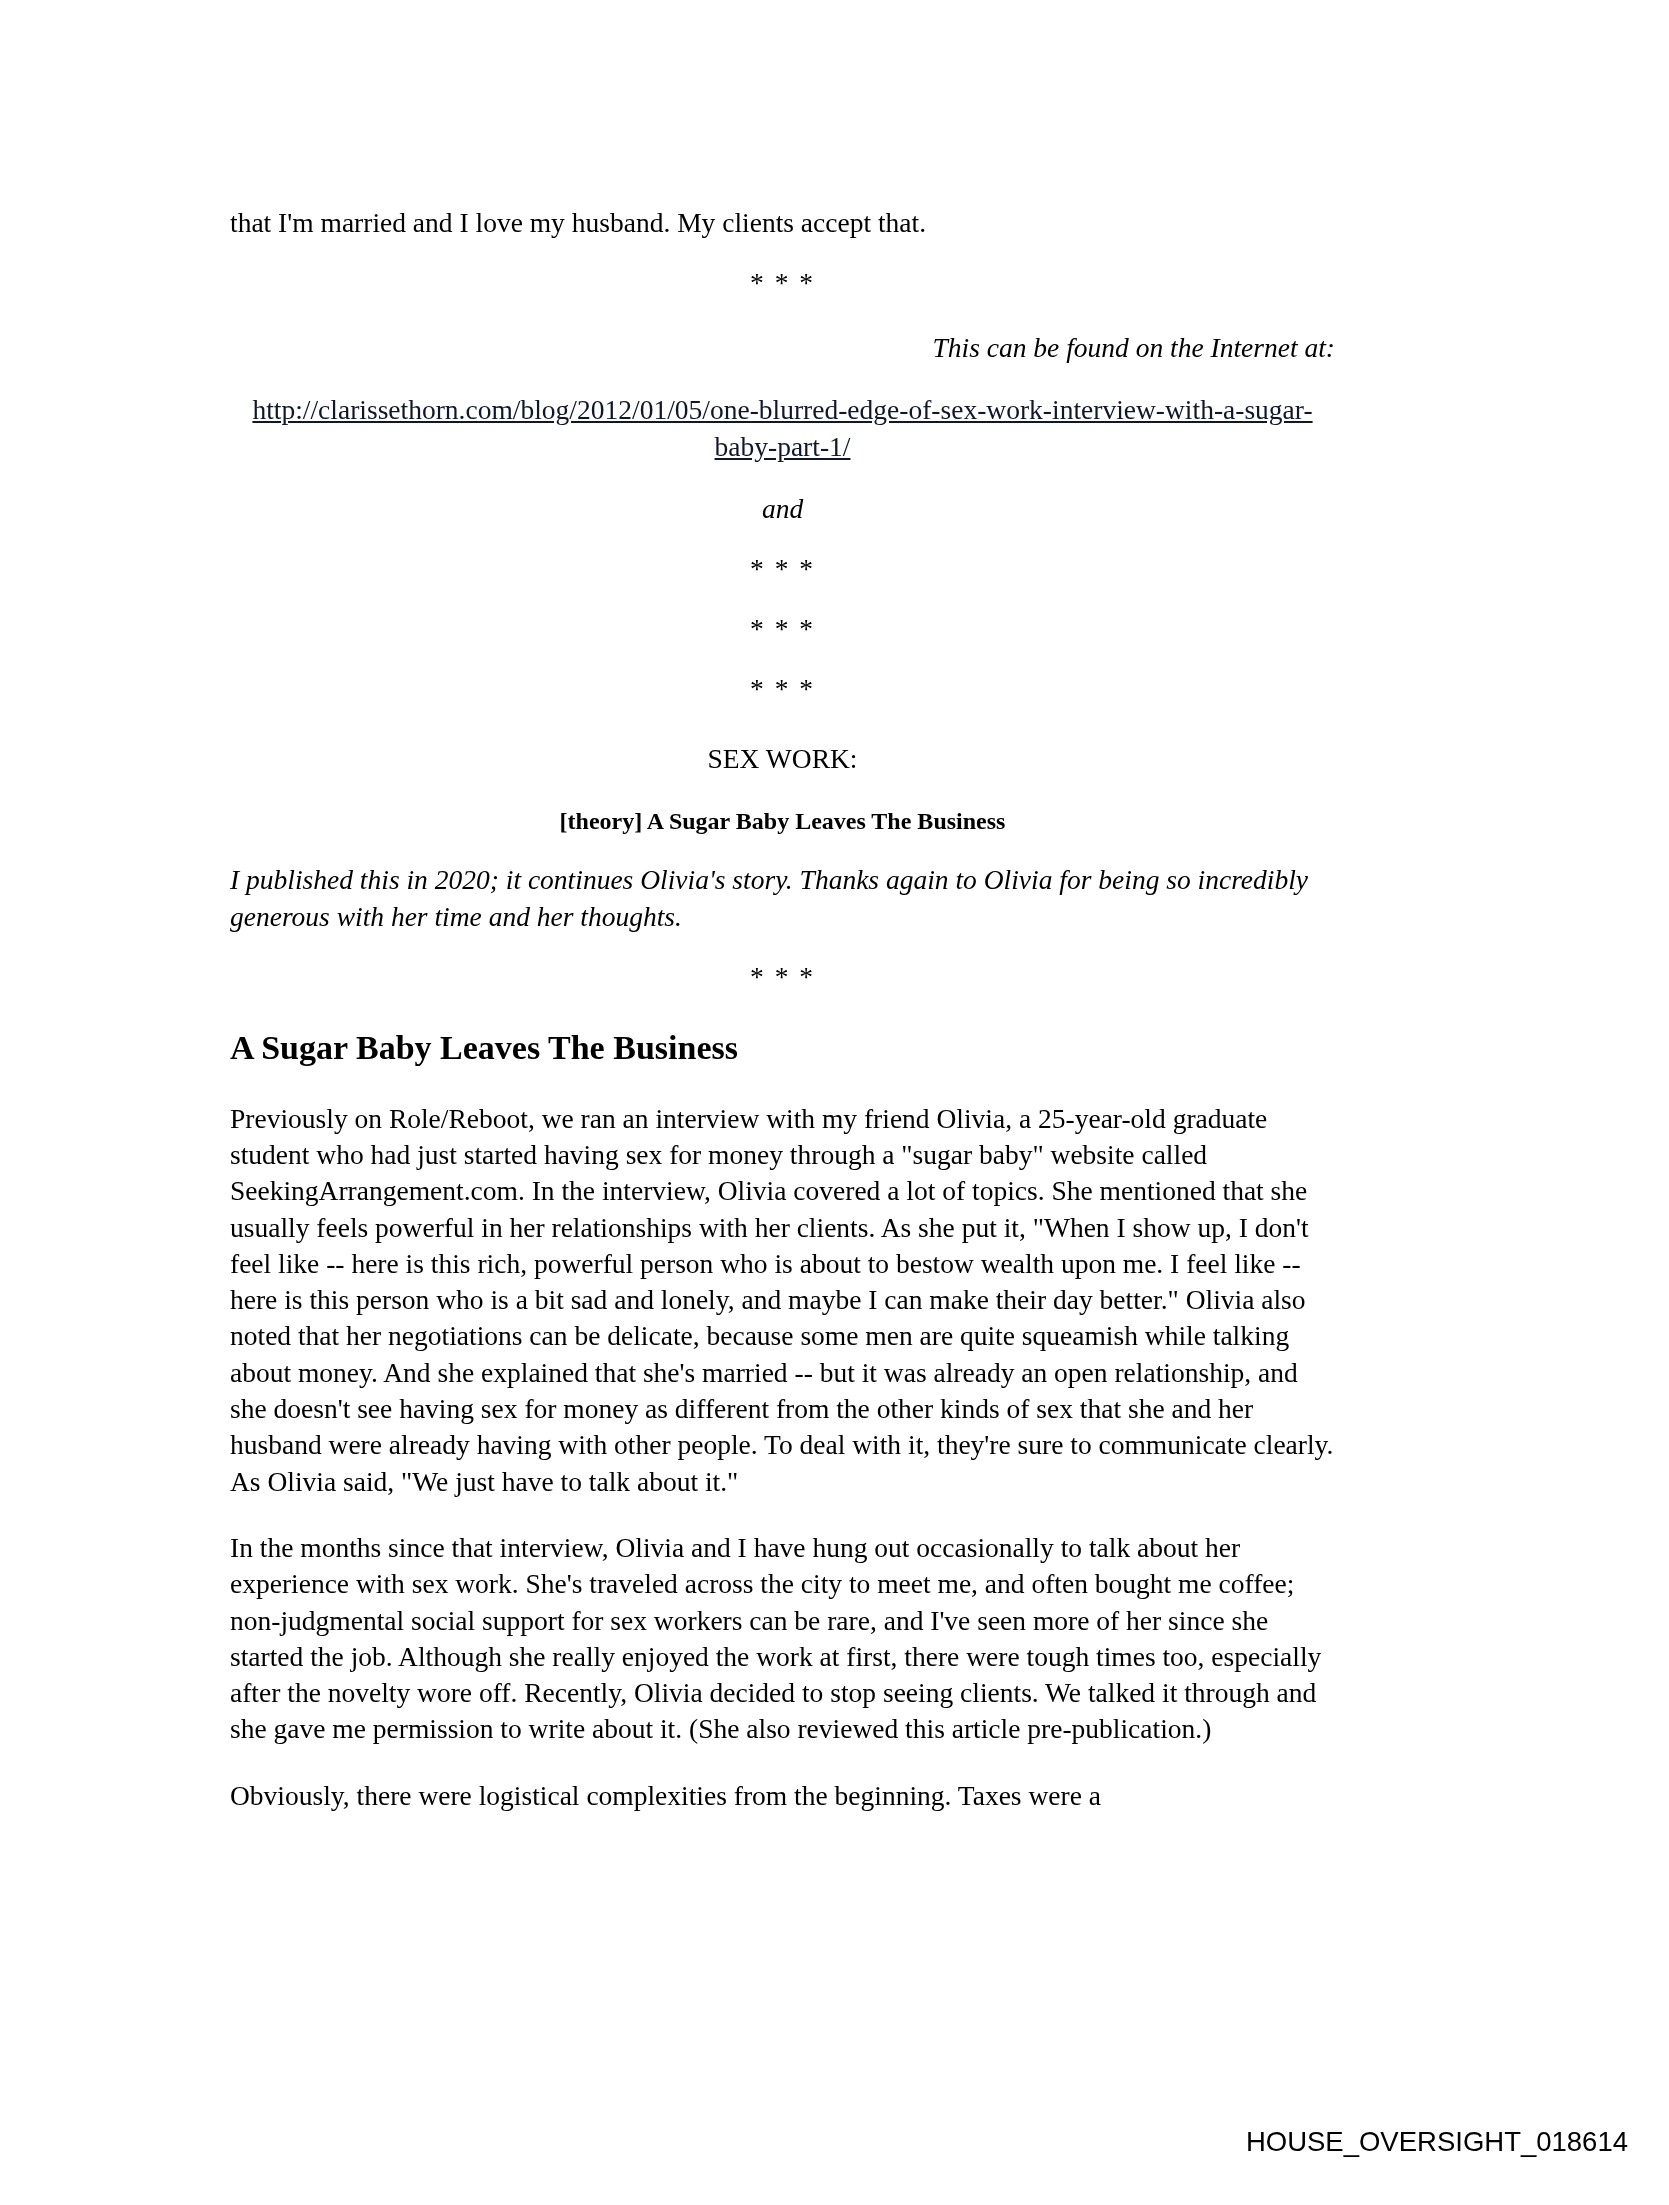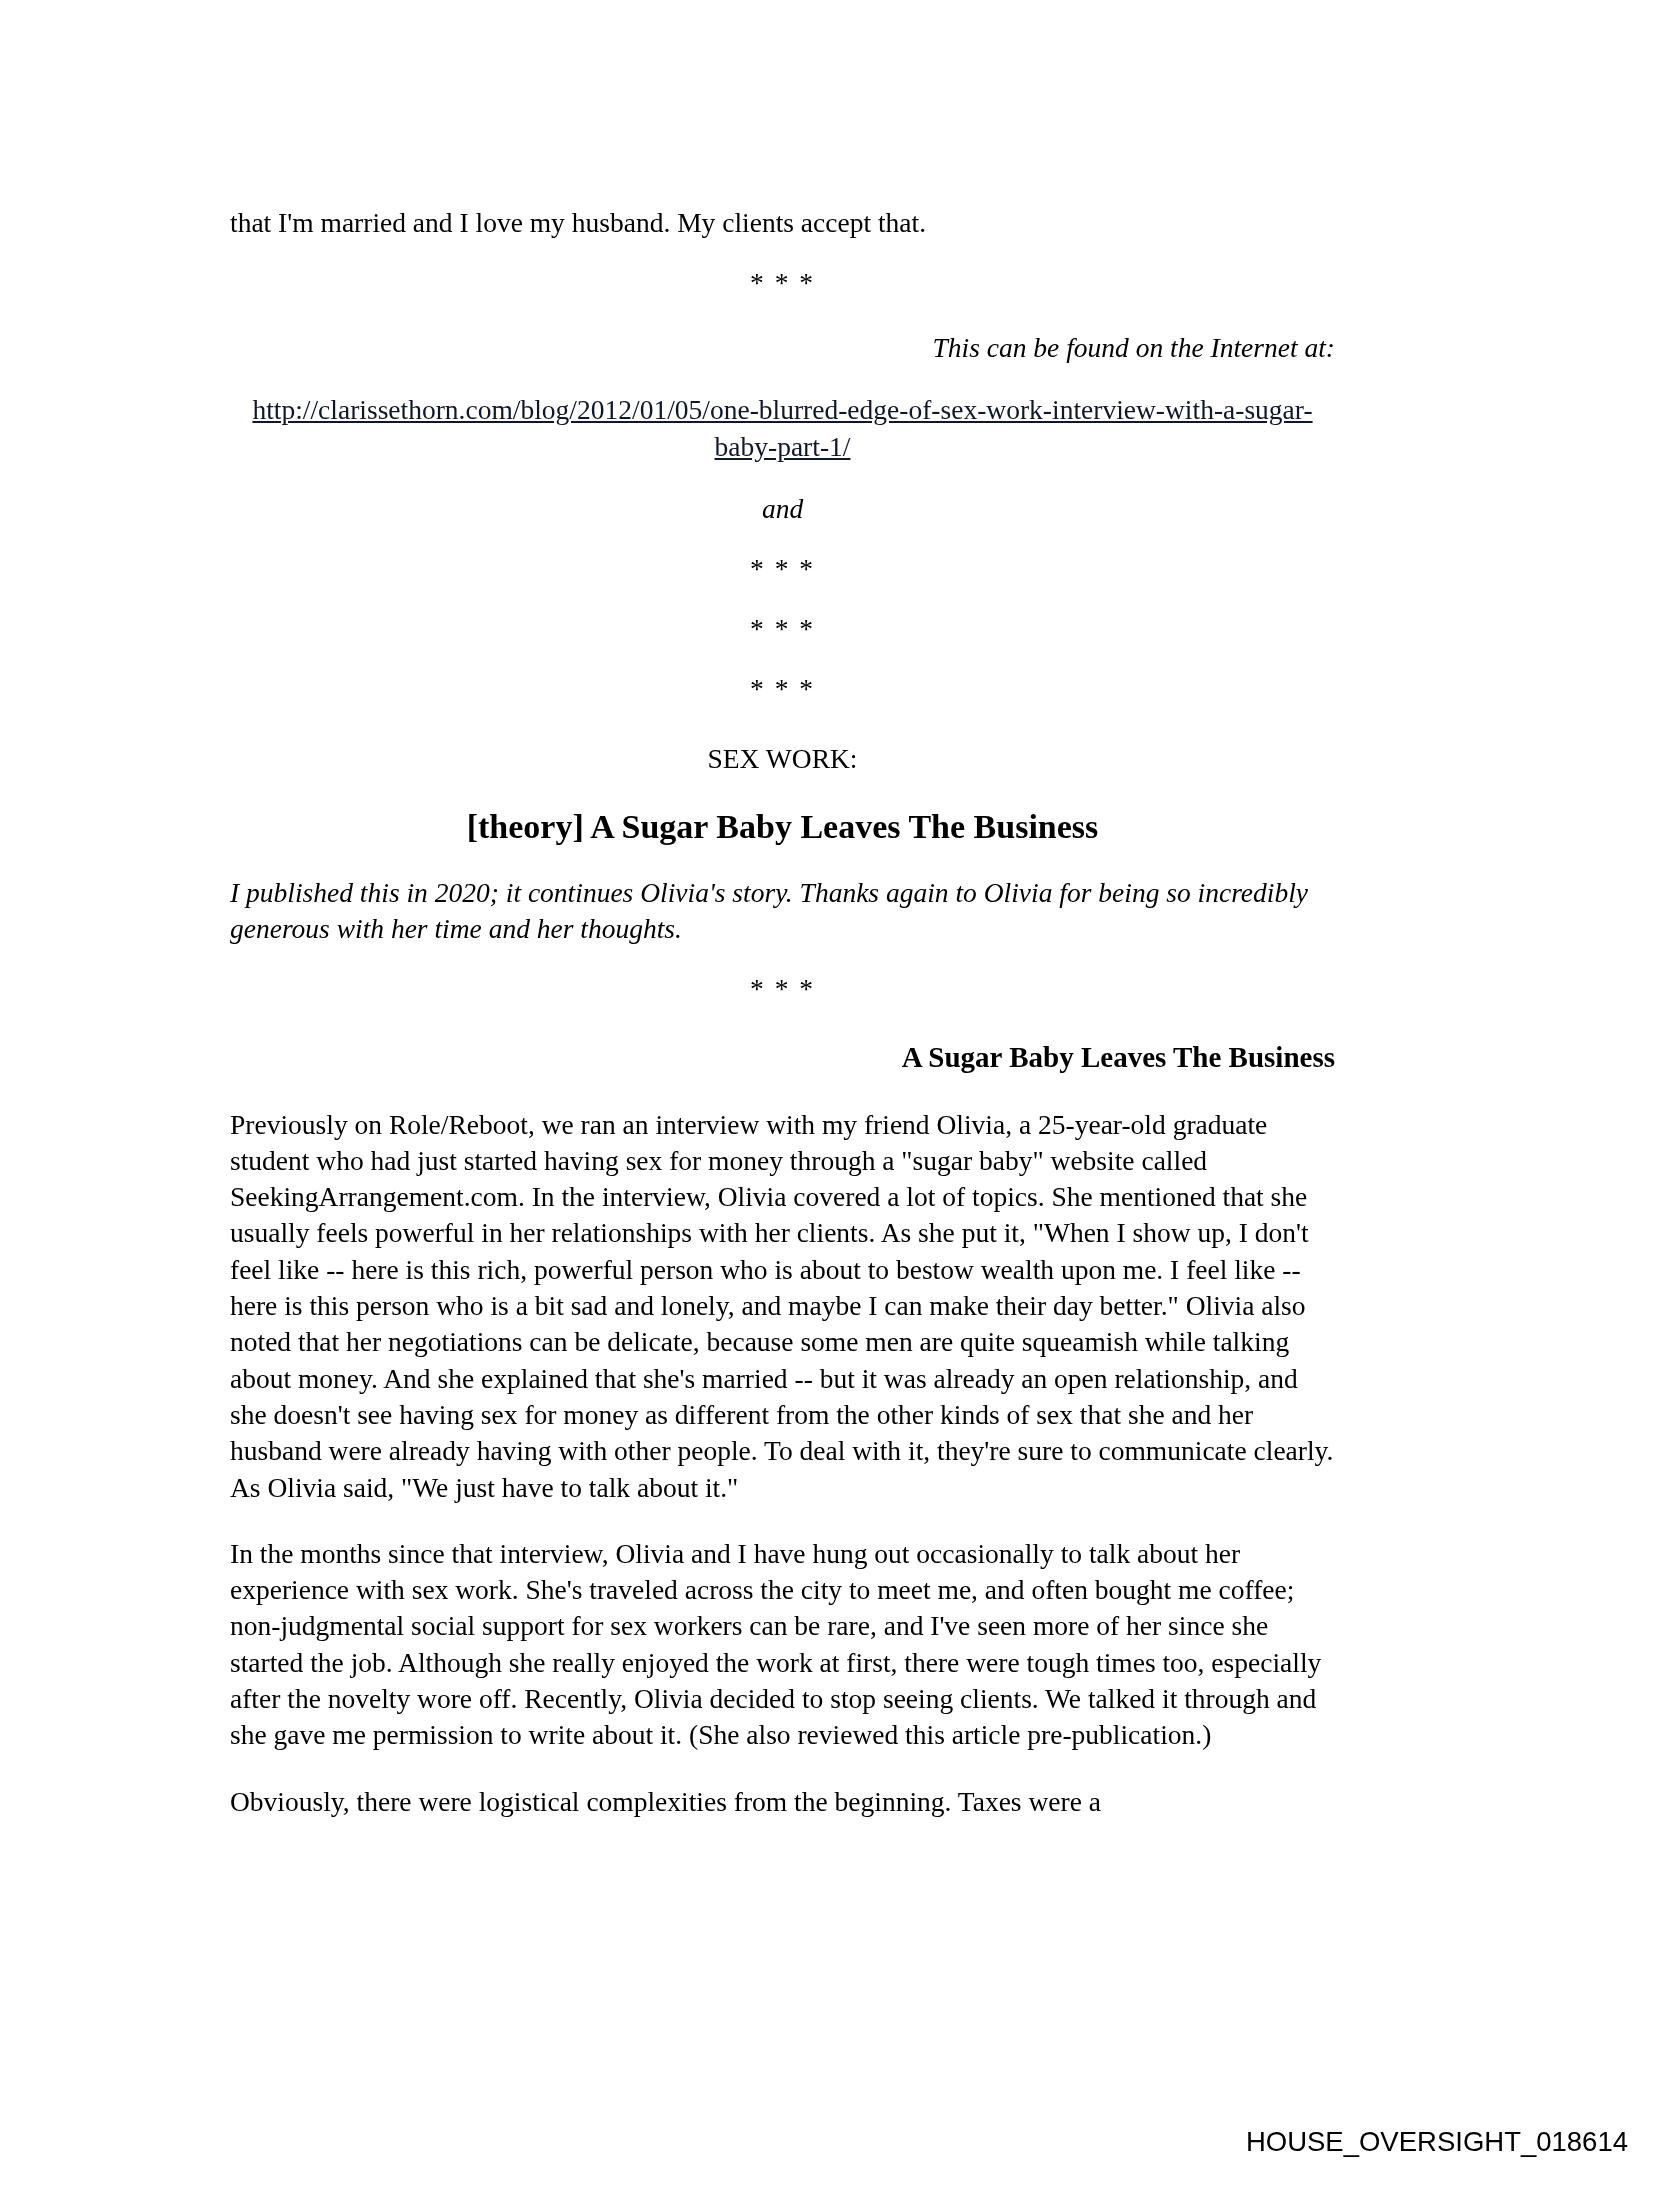--- a/index.html
+++ b/index.html
@@ -49,33 +49,33 @@
     font-style: italic;
     margin-top: 26px;
   }
   .section-label {
     text-align: center;
     margin-top: 34px;
   }
   .chapter-title {
     text-align: center;
     font-weight: bold;
-    font-size: 34px;
+    font-size: 24px;
     margin-top: 29px;
     line-height: 1.25;
   }
   .editor-note {
     font-style: italic;
     margin-top: 26px;
     text-align: left;
   }
   .article-title {
-    text-align: right;
+    text-align: left;
     font-weight: bold;
-    font-size: 29px;
+    font-size: 34px;
     margin-top: 31px;
   }
   .body-para {
     margin-top: 30px;
     text-align: left;
   }
   .bates {
     position: absolute;
     right: 41px;
     top: 2089px;

